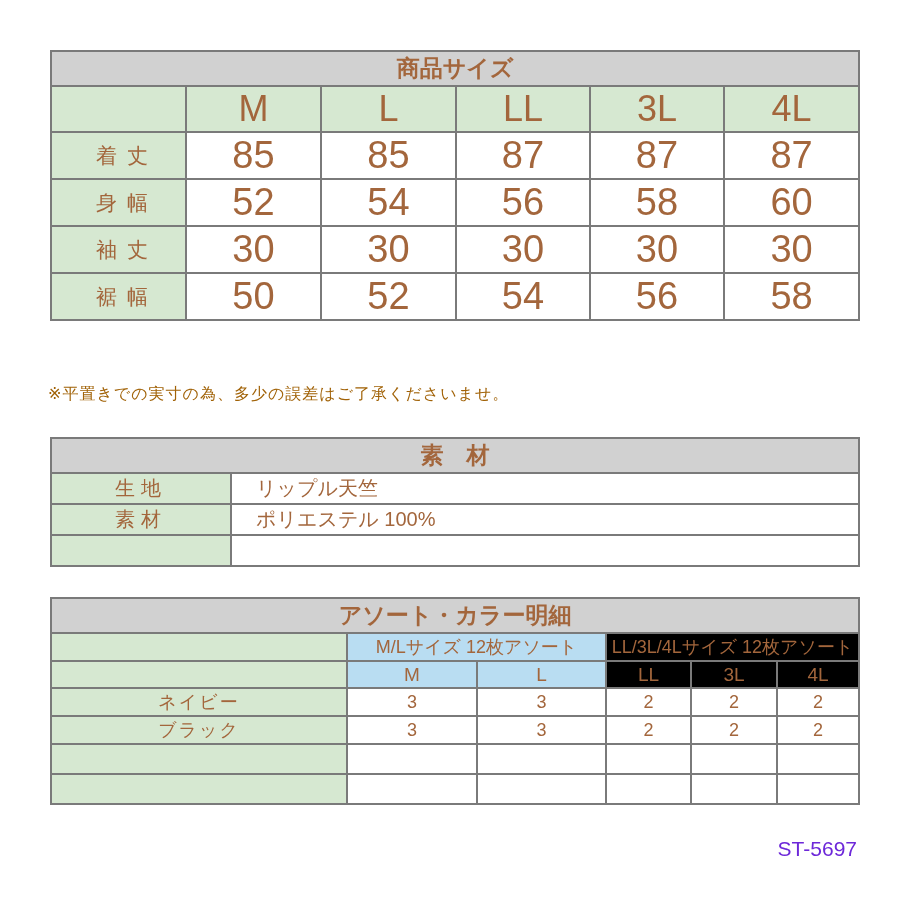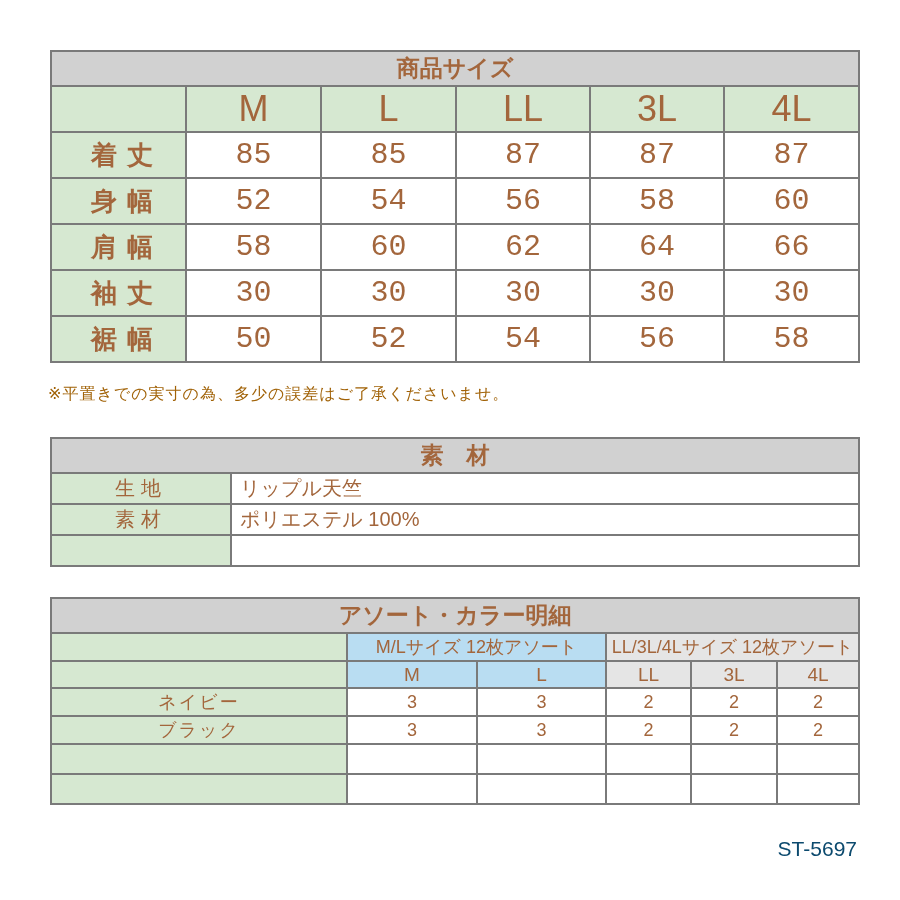--- a/index.html
+++ b/index.html
@@ -6,56 +6,56 @@
   body{
     width:900px;height:900px;background:#ffffff;position:relative;overflow:hidden;
     font-family:"Liberation Sans","DejaVu Sans",sans-serif;
     color:#a3663c;
   }
   table{border-collapse:collapse;table-layout:fixed;position:absolute;background:#ffffff;border-radius:21px;}
   td,th{border:2px solid #7a7a7a;text-align:center;vertical-align:middle;overflow:hidden;white-space:nowrap;font-weight:normal;}
   .hdr{background:#d1d1d1;font-size:23px;font-weight:bold;color:#a3663c;}
   .green{background:#d6e8d1;}
   .blue{background:#b9ddf2;}
-  .yg{background:#e5e5e5;}
+  .yg{background:#000000;}
   .white{background:#ffffff;}
 
   
   .size-table{left:50px;top:50px;width:808px;}
   .size-table .hdr-row{height:35px;}
   .size-table .size-row{height:46px;}
   .size-table .data-row{height:46px;}
   .size-col-label{font-size:36px;}
-  .row-label{font-size:26px;letter-spacing:10px;padding-left:18px;font-weight:bold;}
-  .num{font-size:30px;font-family:Liberation Mono, monospace;}
+  .row-label{font-size:21px;letter-spacing:10px;padding-left:18px;}
+  .num{font-size:38px;}
 
   
   .note{position:absolute;left:48px;top:384px;font-size:16px;color:#a16207;letter-spacing:1px;}
 
   
   .material-table{left:50px;top:437px;width:808px;}
   .material-table .hdr-row{height:30px;}
   .material-table .data-row{height:31px;}
   .mat-label{font-size:20px;letter-spacing:6px;padding-left:1px;}
-  .mat-value{font-size:20px;text-align:left;padding-left:8px;}
+  .mat-value{font-size:20px;text-align:left;padding-left:24px;}
 
   
   .assort-table{left:50px;top:597px;width:808px;padding-left:24px;}
   .assort-table .hdr-row{height:32px;}
   .assort-table .group-row{height:17px;}
   .assort-table .size-row{height:27px;}
   .assort-table .data-row{height:27px;}
   .assort-table .empty-row{height:30px;}
   .group-label{font-size:18px;}
   .as-size{font-size:19px;}
   .color-label{font-size:18px;letter-spacing:2px;}
   .as-num{font-size:18px;}
 
   
-  .product-code{position:absolute;right:43px;top:837px;font-size:21px;color:#0c4a6e;}
+  .product-code{position:absolute;right:43px;top:837px;font-size:21px;color:#6d28d9;}
 </style>
 </head>
 <body>
 
 <table class="size-table">
   <colgroup>
     <col style="width:135px">
       <col style="width:135px">
       <col style="width:135px">
     <col style="width:134px">
@@ -84,28 +84,20 @@
   </tr>
   <tr class="data-row">
     <td class="green row-label">身幅</td>
     <td class="white num">52</td>
     <td class="white num">54</td>
     <td class="white num">56</td>
     <td class="white num">58</td>
     <td class="white num">60</td>
   </tr>
   <tr class="data-row">
-    <td class="green row-label">肩幅</td>
-    <td class="white num">58</td>
-    <td class="white num">60</td>
-    <td class="white num">62</td>
-    <td class="white num">64</td>
-    <td class="white num">66</td>
-  </tr>
-  <tr class="data-row">
     <td class="green row-label">袖丈</td>
     <td class="white num">30</td>
     <td class="white num">30</td>
     <td class="white num">30</td>
     <td class="white num">30</td>
     <td class="white num">30</td>
   </tr>
   <tr class="data-row">
     <td class="green row-label">裾幅</td>
     <td class="white num">50</td>

